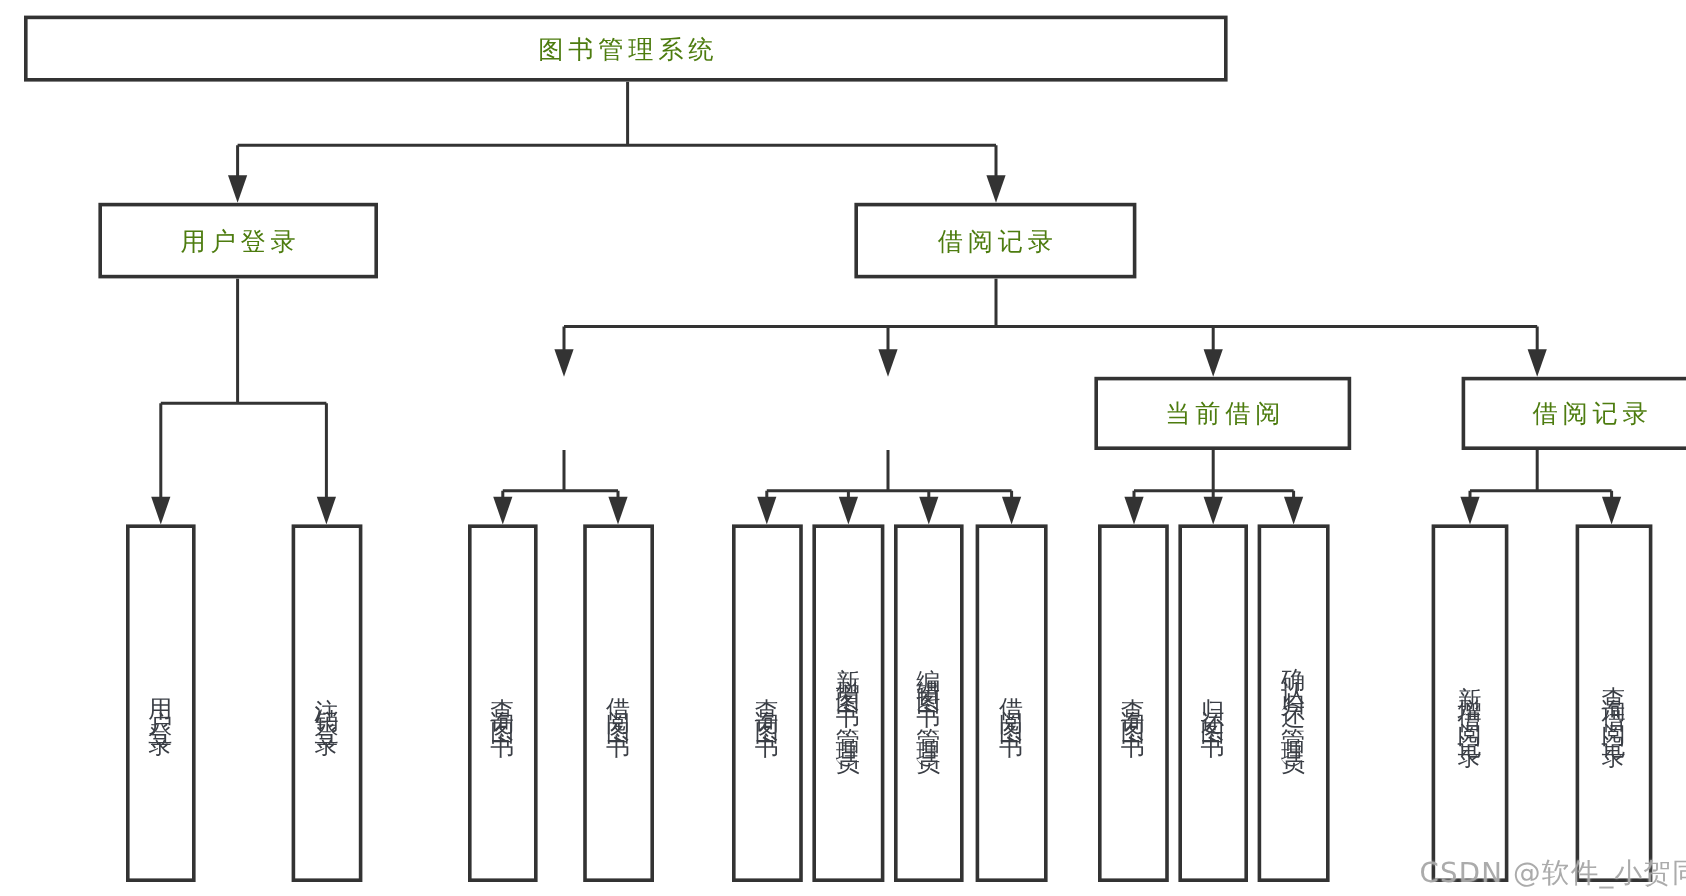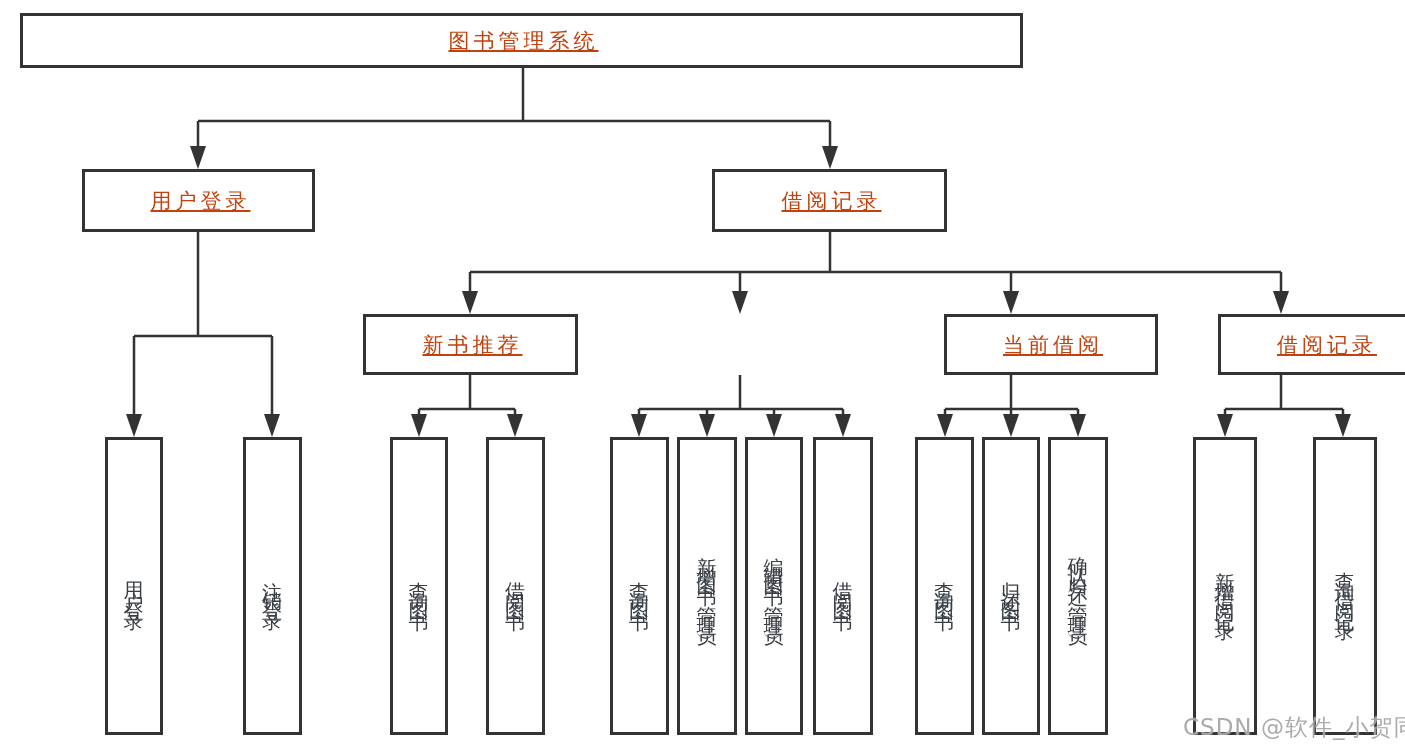--- a/index.html
+++ b/index.html
@@ -4,21 +4,21 @@
 <style>
   html,body{margin:0;padding:0;background:#ffffff;}
   .stage{
     position:relative;width:1405px;height:747px;background:#ffffff;overflow:hidden;
     font-family:"DejaVu Sans","Liberation Sans",sans-serif;
   }
   .wires{position:absolute;left:0;top:0;width:1405px;height:747px;}
   .hbox{
     position:absolute;box-sizing:border-box;background:#ffffff;border:3px solid #333333;
     display:flex;align-items:center;justify-content:center;
-    color:#c2410c;font-size:21px;letter-spacing:4px;text-indent:4px;white-space:nowrap;text-decoration:underline;
+    color:#4d7c0f;font-size:21px;letter-spacing:4px;text-indent:4px;white-space:nowrap;
   }
   .vbox{
     position:absolute;box-sizing:border-box;background:#ffffff;border:3px solid #333333;
     top:437px;height:298px;
     display:flex;align-items:center;justify-content:center;
   }
   .vtext{
     writing-mode:vertical-rl;text-orientation:upright;
     color:#3a3e45;font-size:20px;letter-spacing:10px;line-height:1;
     white-space:nowrap;
@@ -78,24 +78,21 @@
     <span>图书管理系统</span>
   </div>
 
   <div class="hbox" style="left:82px;top:169px;width:233px;height:63px">
     <span>用户登录</span>
   </div>
   <div class="hbox" style="left:712px;top:169px;width:235px;height:63px">
     <span>借阅记录</span>
   </div>
 
-  <div class="hbox" style="left:363px;top:314px;width:215px;height:61px">
-    <span>新书推荐</span>
-  </div>
-  <div class="hbox" style="left:944px;top:314px;width:214px;height:61px">
+  <div class="hbox" style="left:912px;top:314px;width:214px;height:61px">
     <span>当前借阅</span>
   </div>
   <div class="hbox" style="left:1218px;top:314px;width:214px;height:61px">
     <span>借阅记录</span>
   </div>
 
   <div class="vbox" style="left:105px;width:58px">
     <span class="vtext">用户登录</span>
   </div>
   <div class="vbox" style="left:243px;width:59px">

